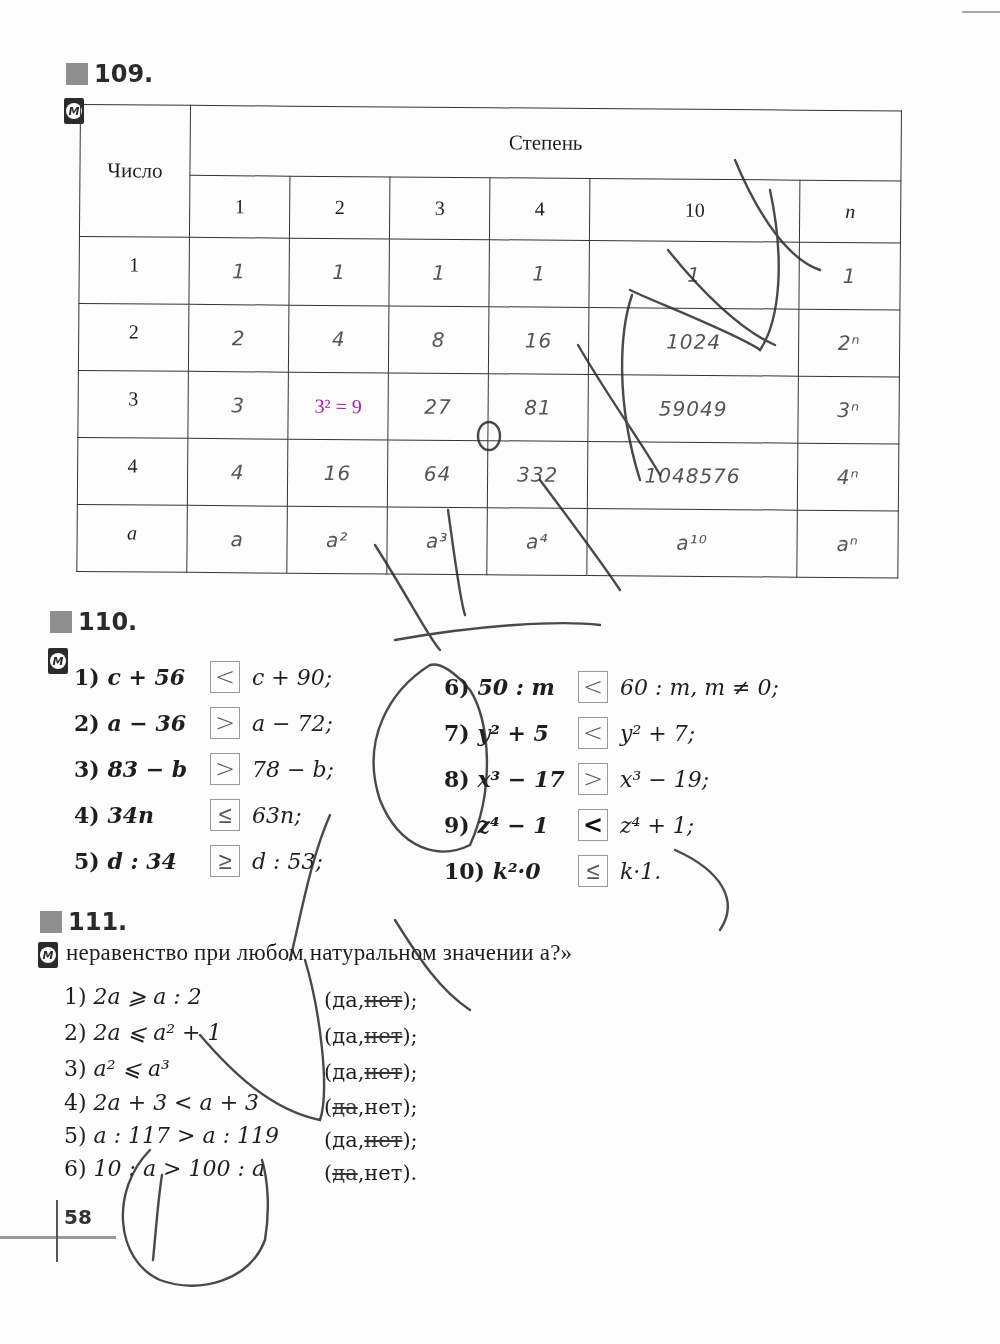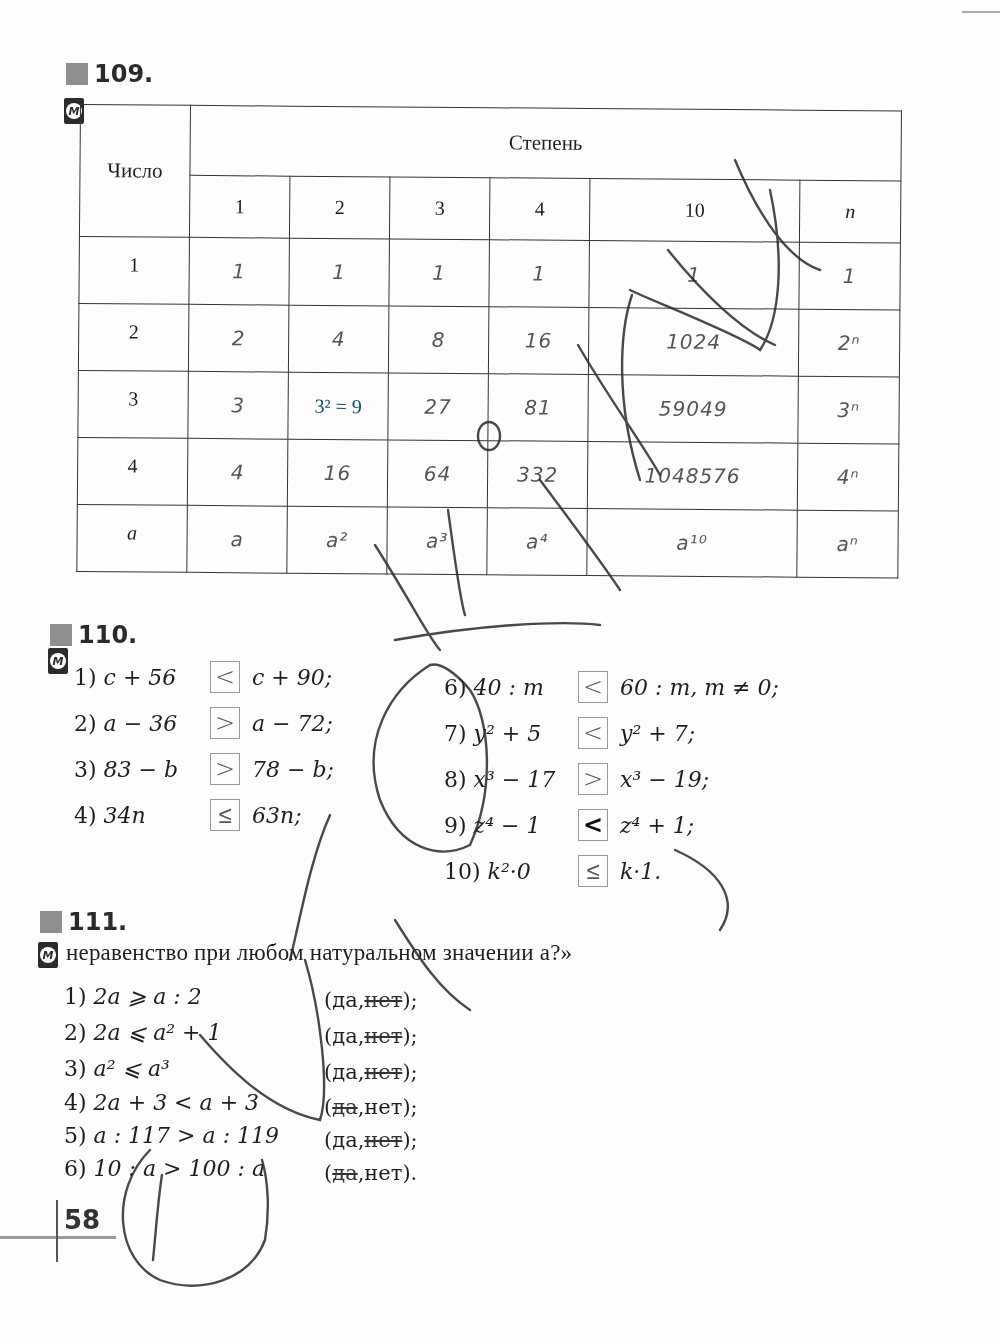--- a/index.html
+++ b/index.html
@@ -16,38 +16,38 @@
 
     
     .pow-table { position: absolute; left: 80px; top: 104px; width: 822px; border-collapse: collapse; transform: rotate(0.45deg); transform-origin: left top; font-family: "Liberation Serif", serif; }
     .pow-table td, .pow-table th { border: 1.5px solid #333; text-align: center; font-weight: normal; font-size: 20px; }
     .pow-table th.corner { width: 110px; font-size: 21px; }
     .pow-table th.group { height: 70px; font-size: 21px; }
     .pow-table th.col { height: 62px; }
     .pow-table td { height: 67px; }
     .pow-table td.rowhead { font-size: 20px; vertical-align: top; padding-top: 16px; }
     .hand { font-family: "DejaVu Sans", sans-serif; font-style: italic; font-weight: 300; color: #555; font-size: 27px; letter-spacing: 1px; }
-    .printed-cell { font-family: "Liberation Serif", serif; font-size: 21px; color: #0c4a6e; }
+    .printed-cell { font-family: "Liberation Serif", serif; font-size: 21px; color: #a21caf; }
     .italic { font-style: italic; }
 
     
     .cmp-col { position: absolute; font-family: "DejaVu Serif", serif; font-size: 22px; }
     .cmp-row { display: flex; align-items: center; height: 46px; white-space: nowrap; }
-    .cmp-left { display: inline-block; }
+    .cmp-left { display: inline-block; font-weight: bold; }
     .cmp-box { display: inline-flex; width: 30px; height: 32px; border: 1.5px solid #999; margin: 0 12px; align-items: center; justify-content: center; font-family: "DejaVu Sans", sans-serif; font-size: 24px; color: #555; font-weight: 300; }
     .cmp-box.dark { color: #111; font-weight: bold; }
 
     
     .ineq-col { position: absolute; left: 64px; top: 978px; font-family: "DejaVu Serif", serif; font-size: 22px; }
     .ineq-row { height: 36px; display: flex; align-items: center; white-space: nowrap; }
     .ans-col { position: absolute; left: 324px; top: 982px; font-family: "DejaVu Serif", serif; font-size: 21px; }
     .ans-row { height: 36px; display: flex; align-items: center; white-space: nowrap; }
     .struck { text-decoration: line-through; text-decoration-thickness: 2px; color: #333; }
 
-    .page-num { position: absolute; left: 64px; top: 1205px; font-family: "DejaVu Sans", sans-serif; font-weight: bold; font-size: 26px; color: #333; text-align: right; }
+    .page-num { position: absolute; left: 64px; top: 1205px; font-family: "DejaVu Sans", sans-serif; font-weight: bold; font-size: 20px; color: #333; text-align: right; }
     .page-rule-h { position: absolute; left: 0; top: 1236px; width: 116px; height: 3px; background: #9a9a9a; }
     .page-rule-v { position: absolute; left: 56px; top: 1200px; width: 1.5px; height: 62px; background: #555; }
     .corner-mark { position: absolute; left: 962px; top: 11px; width: 38px; height: 2px; background: #aaa; }
 
     svg.scribble { position: absolute; left: 0; top: 0; width: 1000px; height: 1344px; pointer-events: none; }
   </style>
 </head>
 <body>
 
 <div class="corner-mark"></div>
@@ -115,21 +115,21 @@
     <td class="hand">a</td>
     <td class="hand">a²</td>
     <td class="hand">a³</td>
     <td class="hand">a⁴</td>
     <td class="hand">a¹⁰</td>
     <td class="hand">aⁿ</td>
   </tr>
 </tbody>
   </table>
 
-<div class="task-head" style="left:50px; top:608px;margin-top:13px;">
+<div class="task-head" style="left:50px; top:608px;">
   <span class="task-square"></span>
   <span class="task-num">110.</span>
 </div>
 <div class="m-badge" style="left:48px; top:648px;">
     <span>M</span>
   </div>
 
 <div class="cmp-col" style="left:74px; top:654px;">
   <div class="cmp-row">
     <span class="cmp-left" style="width:124px"><span>1)</span> <i>c + 56</i></span>
@@ -144,25 +144,30 @@
   <div class="cmp-row">
     <span class="cmp-left" style="width:124px"><span>3)</span> <i>83 − b</i></span>
     <span class="cmp-box">&gt;</span>
     <i>78 − b;</i>
   </div>
   <div class="cmp-row">
     <span class="cmp-left" style="width:124px"><span>4)</span> <i>34n</i></span>
     <span class="cmp-box">≤</span>
     <i>63n;</i>
   </div>
+  <div class="cmp-row">
+    <span class="cmp-left" style="width:124px"><span>5)</span> <i>d : 34</i></span>
+    <span class="cmp-box">≥</span>
+    <i>d : 53;</i>
+  </div>
 </div>
 
 <div class="cmp-col" style="left:444px; top:664px;">
   <div class="cmp-row">
-    <span class="cmp-left" style="width:122px"><span>6)</span> <i>40 : m</i></span>
+    <span class="cmp-left" style="width:122px"><span>6)</span> <i>50 : m</i></span>
     <span class="cmp-box">&lt;</span>
     <i>60 : m, m ≠ 0;</i>
   </div>
   <div class="cmp-row">
     <span class="cmp-left" style="width:122px"><span>7)</span> <i>y² + 5</i></span>
     <span class="cmp-box">&lt;</span>
     <i>y² + 7;</i>
   </div>
   <div class="cmp-row">
     <span class="cmp-left" style="width:122px"><span>8)</span> <i>x³ − 17</i></span>

